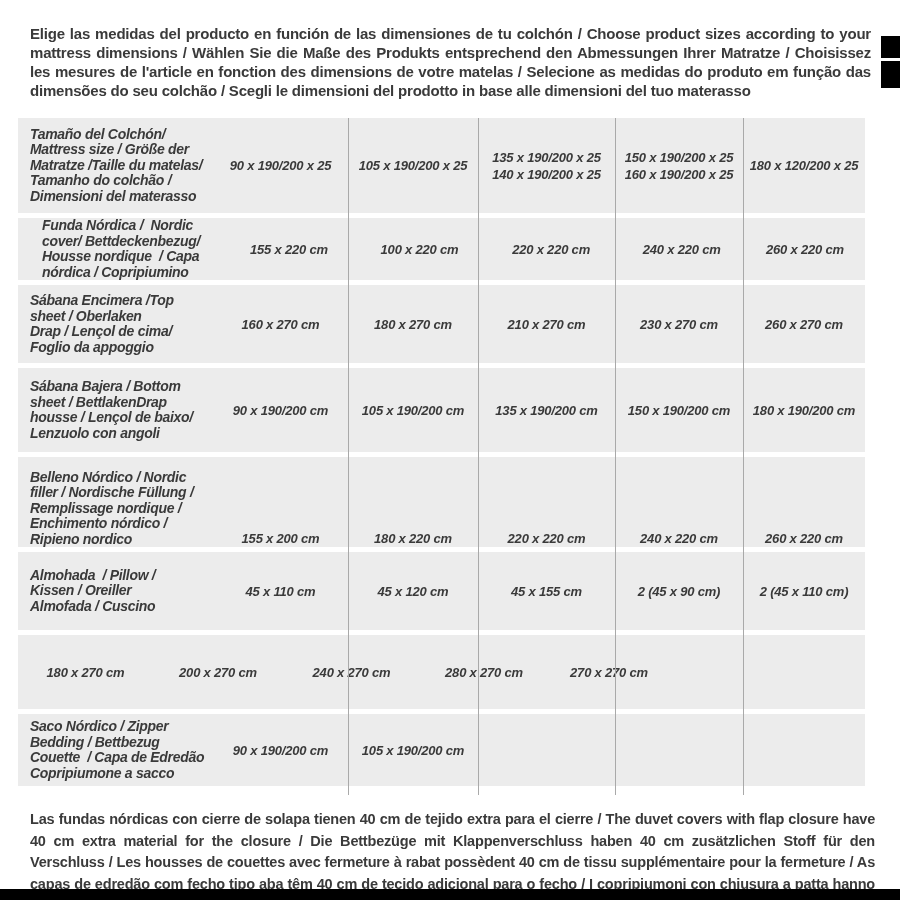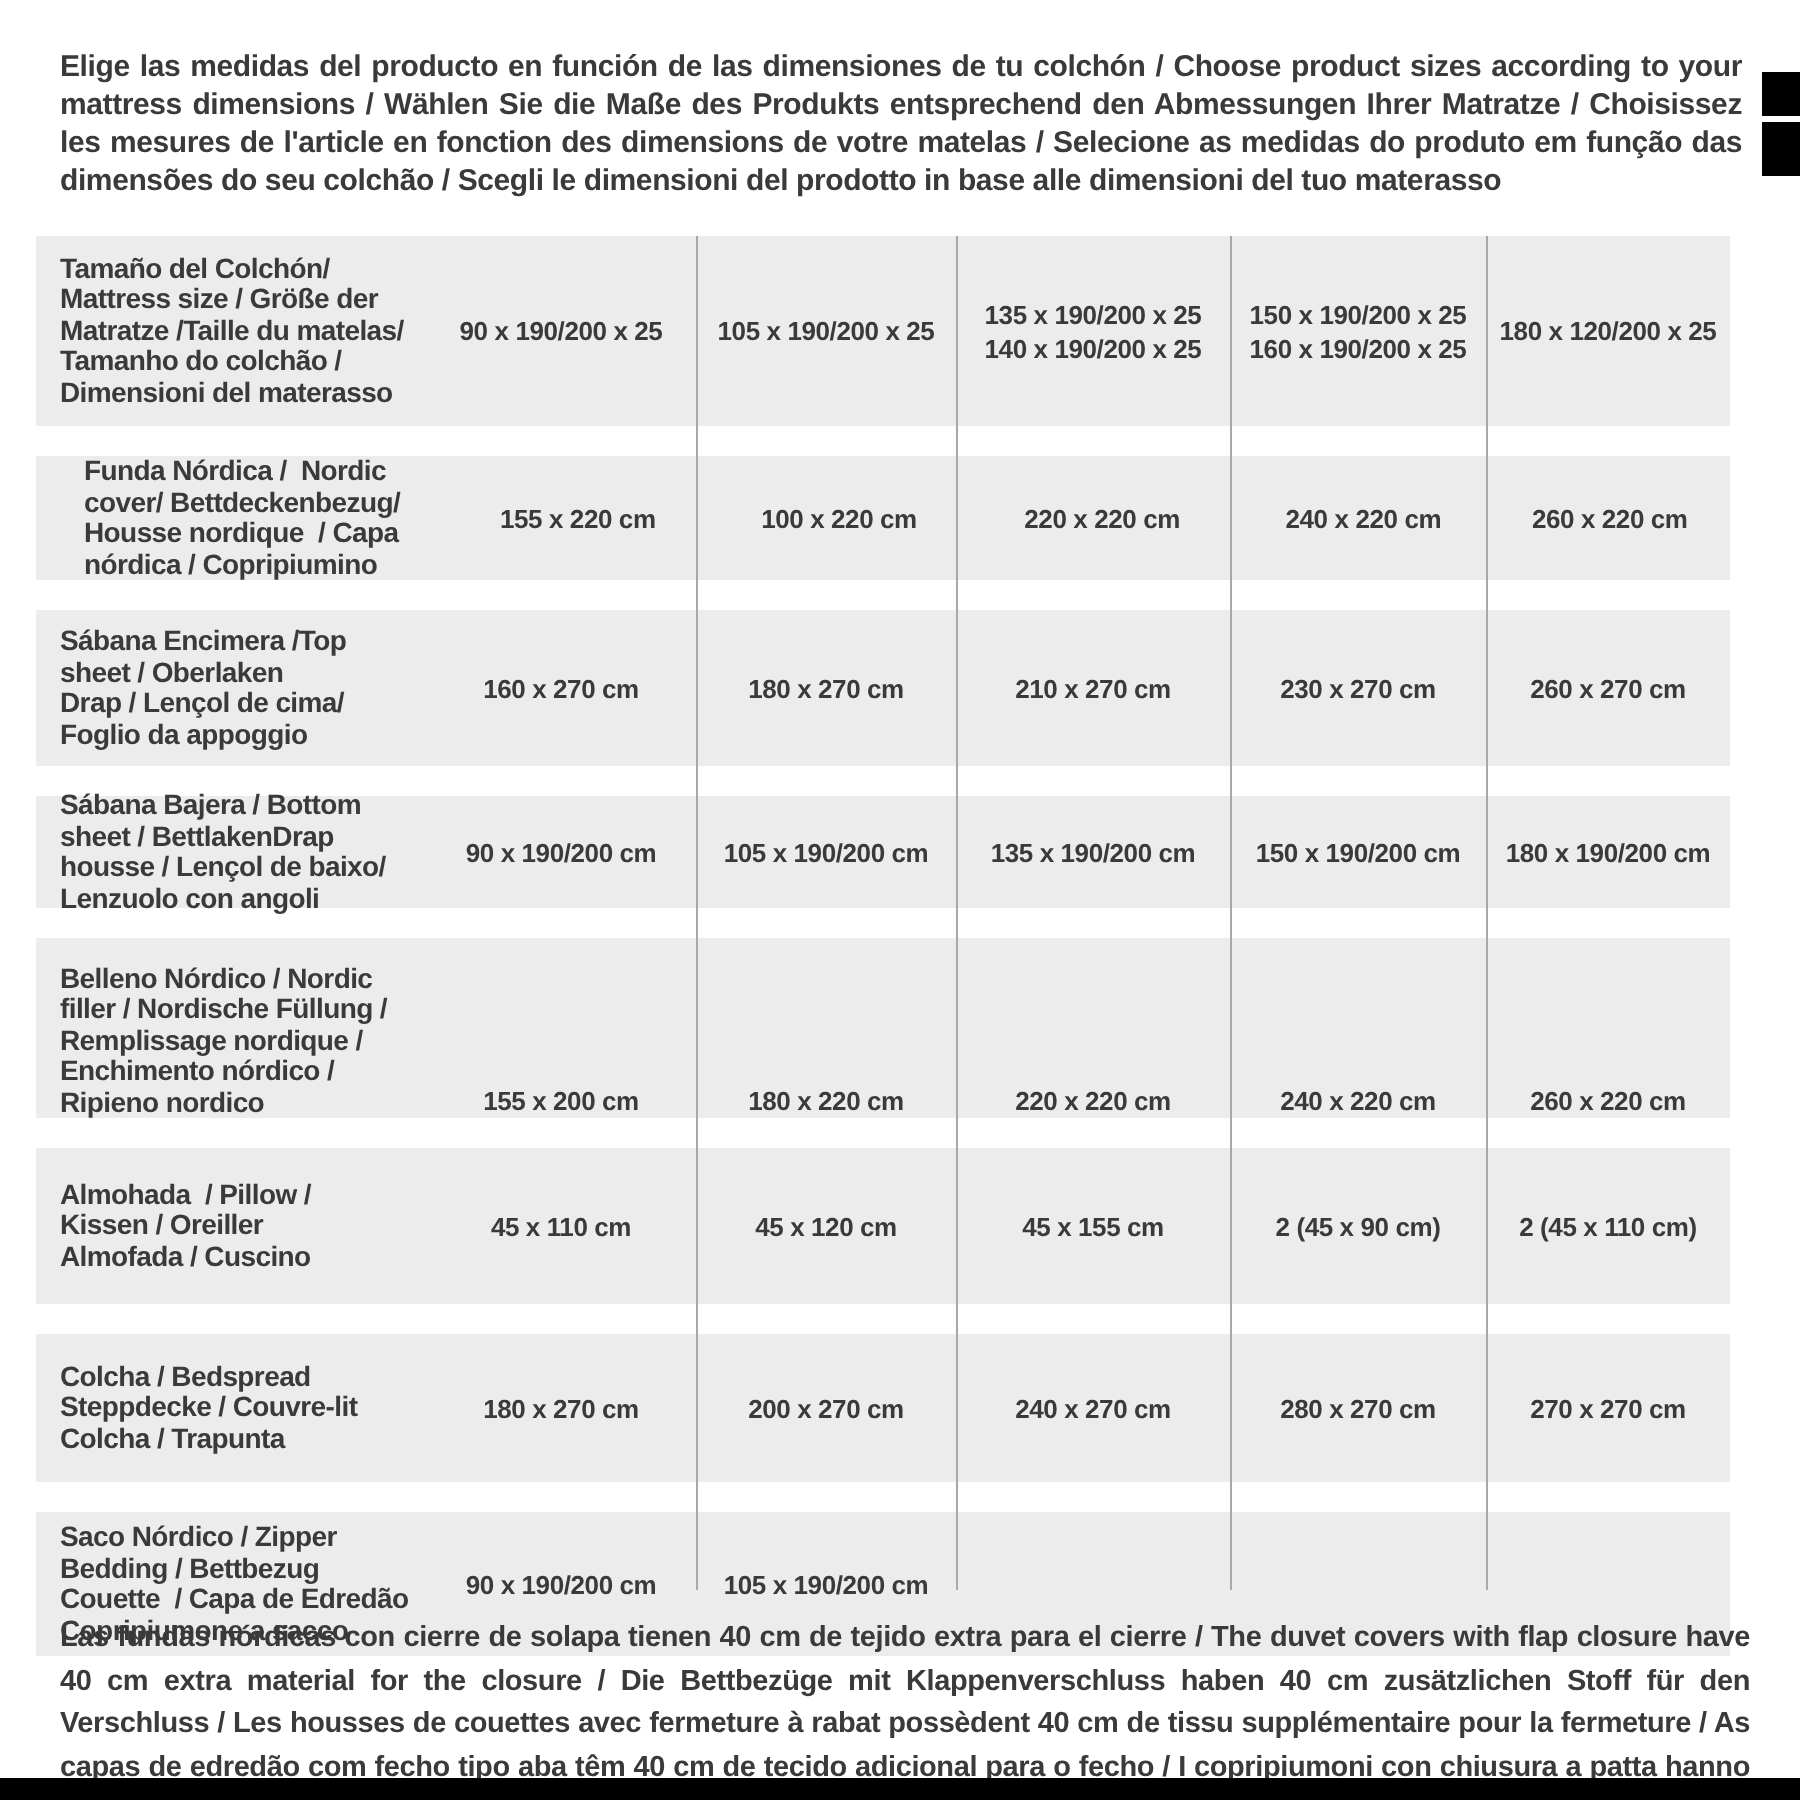--- a/index.html
+++ b/index.html
@@ -18,21 +18,22 @@
     letter-spacing:-0.2px;
   }
   #top-para{left:30px;top:24px;width:841px;font-size:15px;line-height:19px;}
   #bottom-para{left:30px;top:809px;width:845px;font-size:14.5px;line-height:21.5px;}
 
   #size-table{position:absolute;left:18px;top:118px;width:847px;}
   .trow{
     display:flex;
     align-items:center;
     background:#ececec;
-    margin-bottom:15px;
+    margin-bottom:5px;
+    font-style:italic;
   }
   .cell{box-sizing:border-box;}
   .label{
     width:195px;
     padding-left:12px;
     font-size:14px;
     line-height:15.5px;
     white-space:pre-wrap;
     letter-spacing:-0.3px;
   }
@@ -97,21 +98,21 @@
         <div class="cell label">Sábana Encimera /Top
 sheet / Oberlaken
 Drap / Lençol de cima/
 Foglio da appoggio</div>
         <div class="cell val c1">160 x 270 cm</div>
         <div class="cell val c2">180 x 270 cm</div>
         <div class="cell val c3">210 x 270 cm</div>
         <div class="cell val c4">230 x 270 cm</div>
         <div class="cell val c5">260 x 270 cm</div>
       </div>
-      <div class="trow" style="height: 56px;">
+      <div class="trow" style="height: 84px;">
         <div class="cell label">Sábana Bajera / Bottom
 sheet / BettlakenDrap
 housse / Lençol de baixo/
 Lenzuolo con angoli</div>
         <div class="cell val c1">90 x 190/200 cm</div>
         <div class="cell val c2">105 x 190/200 cm</div>
         <div class="cell val c3">135 x 190/200 cm</div>
         <div class="cell val c4">150 x 190/200 cm</div>
         <div class="cell val c5">180 x 190/200 cm</div>
       </div>
@@ -131,23 +132,20 @@
         <div class="cell label">Almohada  / Pillow /
 Kissen / Oreiller
 Almofada / Cuscino</div>
         <div class="cell val c1">45 x 110 cm</div>
         <div class="cell val c2">45 x 120 cm</div>
         <div class="cell val c3">45 x 155 cm</div>
         <div class="cell val c4">2 (45 x 90 cm)</div>
         <div class="cell val c5">2 (45 x 110 cm)</div>
       </div>
       <div class="trow" style="height: 74px;">
-        <div class="cell label">Colcha / Bedspread
-Steppdecke / Couvre-lit
-Colcha / Trapunta</div>
         <div class="cell val c1">180 x 270 cm</div>
         <div class="cell val c2">200 x 270 cm</div>
         <div class="cell val c3">240 x 270 cm</div>
         <div class="cell val c4">280 x 270 cm</div>
         <div class="cell val c5">270 x 270 cm</div>
       </div>
       <div class="trow" style="height: 72px;">
         <div class="cell label">Saco Nórdico / Zipper
 Bedding / Bettbezug
 Couette  / Capa de Edredão

